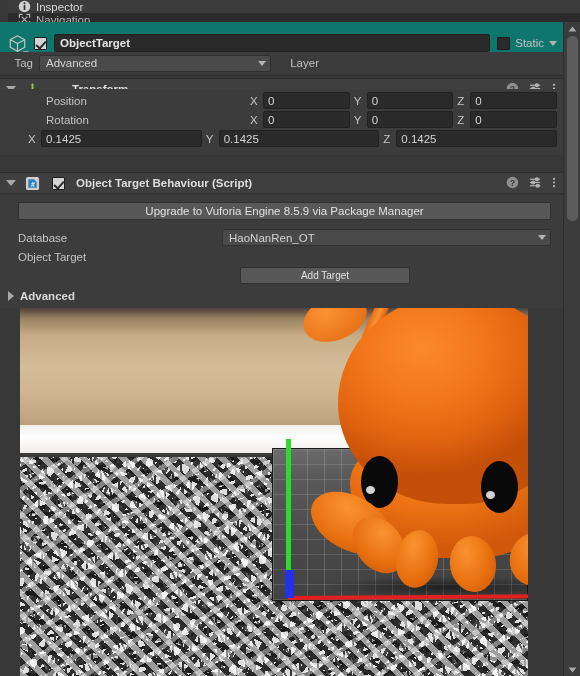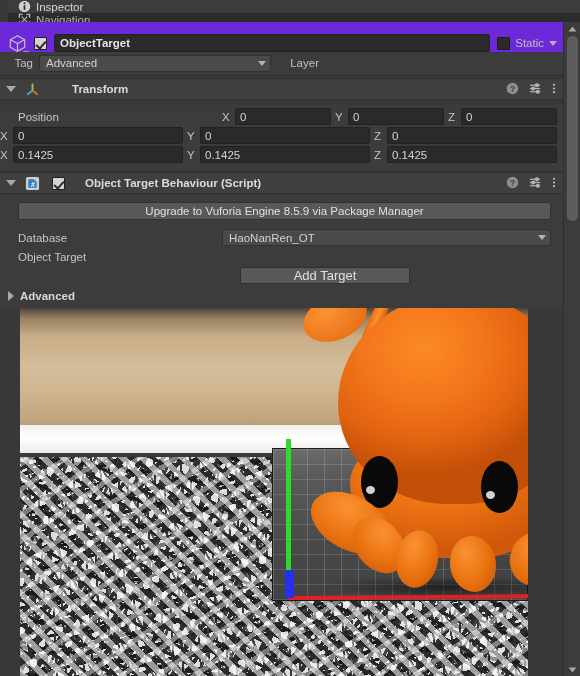--- a/index.html
+++ b/index.html
@@ -33,21 +33,21 @@
   .tab .ico { display: inline-flex; width: 13px; height: 13px; }
   .tabbar-spacer { flex: 1; background: #2b2b2b; }
   .tabbar-right {
     display: flex; align-items: center; gap: 9px;
     padding: 0 9px 0 0; height: 22px; background: #2b2b2b;
   }
 
   
   .go-header {
     position: absolute; left: 0; top: 22px; width: 563px; height: 30px;
-    background: #6d28d9;
+    background: #0f766e;
     display: flex; align-items: center; padding: 12px 6px 0 8px; gap: 7px;
   }
   .go-cube { width: 19px; height: 19px; flex: none; position: relative; }
   .go-cube .caret {
     position: absolute; right: -2px; bottom: -2px;
     width: 0; height: 0; border-left: 3.5px solid transparent;
     border-right: 3.5px solid transparent; border-top: 4px solid #a0a0a0;
   }
   .chk {
     width: 13px; height: 13px; flex: none;
@@ -122,21 +122,21 @@
   }
 
   .btn-wide {
     height: 18px; background: #585858; border: 1px solid #303030;
     border-radius: 2px; display: flex; align-items: center;
     justify-content: center; color: #e0e0e0; font-size: 11.5px;
   }
   .btn {
     height: 17px; background: #585858; border: 1px solid #303030;
     border-radius: 2px; display: flex; align-items: center;
-    justify-content: center; color: #e0e0e0; font-size: 13px;
+    justify-content: center; color: #e0e0e0; font-size: 10px;
   }
   .adv-row { display: flex; align-items: center; gap: 6px; padding-left: 8px; }
   .adv-lbl { font-weight: bold; color: #d8d8d8; font-size: 11.5px; }
 
   
   .preview {
     position: absolute; left: 20px; top: 308px; width: 508px; height: 368px;
     overflow: hidden; background: #000;
   }
   .pv-wood {
@@ -384,41 +384,42 @@
       <span>
         <svg viewBox="0 0 4 14" width="4" height="13">
             <circle cx="2" cy="3" r="1.2" fill="#b8b8b8"></circle>
             <circle cx="2" cy="7" r="1.2" fill="#b8b8b8"></circle>
             <circle cx="2" cy="11" r="1.2" fill="#b8b8b8"></circle>
           </svg>
       </span>
     </span>
   </div>
 
-  <div class="comp-body" style="top:105px;height:66px;padding-top:3px;">
+  <div class="comp-body" style="top:89px;height:66px;padding-top:3px;padding-left:28px;">
 
     <div class="row">
       <span class="row-lbl">Position</span>
       <span class="axis" style="padding-right:6px;">
         <span class="ax">X</span>
         <span class="num">
             <span>0</span>
           </span>
         <span class="ax">Y</span>
         <span class="num">
             <span>0</span>
           </span>
         <span class="ax">Z</span>
         <span class="num">
             <span>0</span>
           </span>
       </span>
     </div>
 
     <div class="row">
+      <span class="row-lbl">Rotation</span>
       <span class="axis" style="padding-right:6px;">
         <span class="ax">X</span>
         <span class="num">
             <span>0</span>
           </span>
         <span class="ax">Y</span>
         <span class="num">
             <span>0</span>
           </span>
         <span class="ax">Z</span>
@@ -449,21 +450,21 @@
   <div class="comp-head" style="top:172px;">
     <span class="foldout"></span>
     <span style="display:inline-flex;margin-left:3px;">
       <svg viewBox="0 0 16 16" width="15" height="15">
         <rect x="1" y="1" width="14" height="14" rx="2" fill="#cfcfcf"></rect>
         <path d="M3.5 3.5h6l3 3v6h-9z" fill="#2f7fc4"></path>
         <text x="8.6" y="12" font-size="7.5" font-family="Liberation Sans" text-anchor="middle" fill="#ffffff" font-weight="bold">#</text>
       </svg>
     </span>
     <span class="chk" style="margin-left:6px;"></span>
-    <span class="comp-title" style="margin-left:14px;text-align:center;">Object Target Behaviour (Script)</span>
+    <span class="comp-title" style="margin-left:5px;text-align:center;">Object Target Behaviour (Script)</span>
     <span class="comp-icons">
       <span>
         <svg viewBox="0 0 14 14" width="13" height="13">
             <circle cx="7" cy="7" r="6.2" fill="#8e8e8e"></circle>
             <text x="7" y="10.4" font-size="9" font-family="Liberation Sans" text-anchor="middle" fill="#3c3c3c" font-weight="bold">?</text>
           </svg>
       </span>
       <span>
         <svg viewBox="0 0 14 14" width="13" height="13" stroke="#b4b4b4" stroke-width="1.3" fill="none">
           <line x1="1" y1="3.5" x2="12" y2="3.5"></line>

